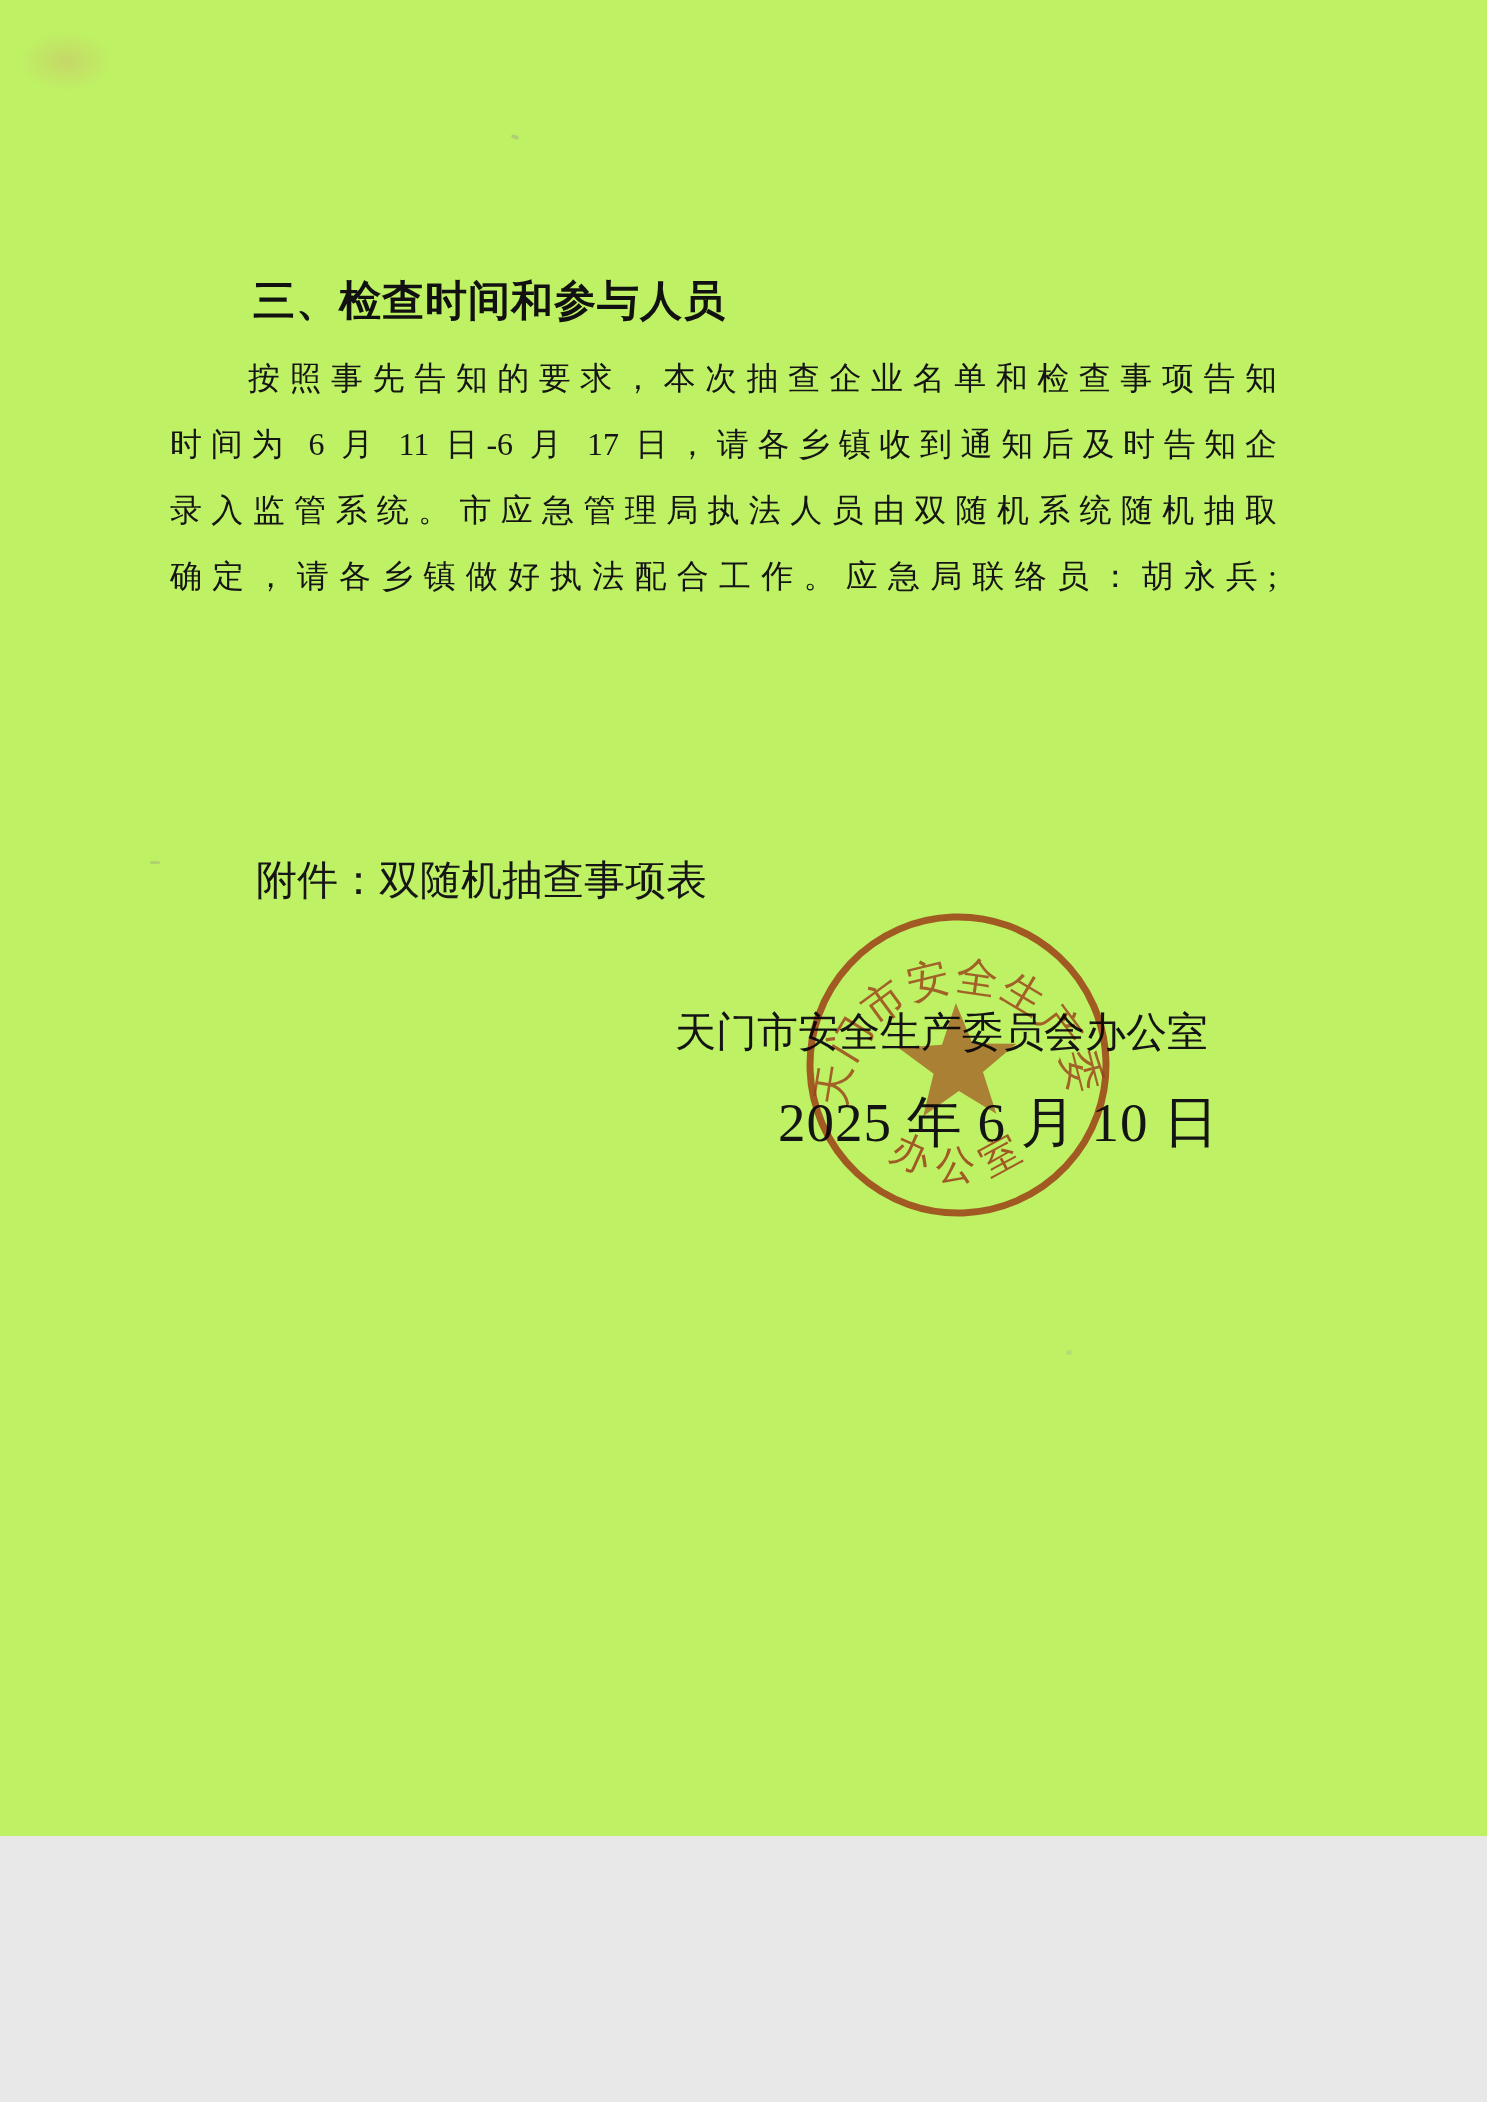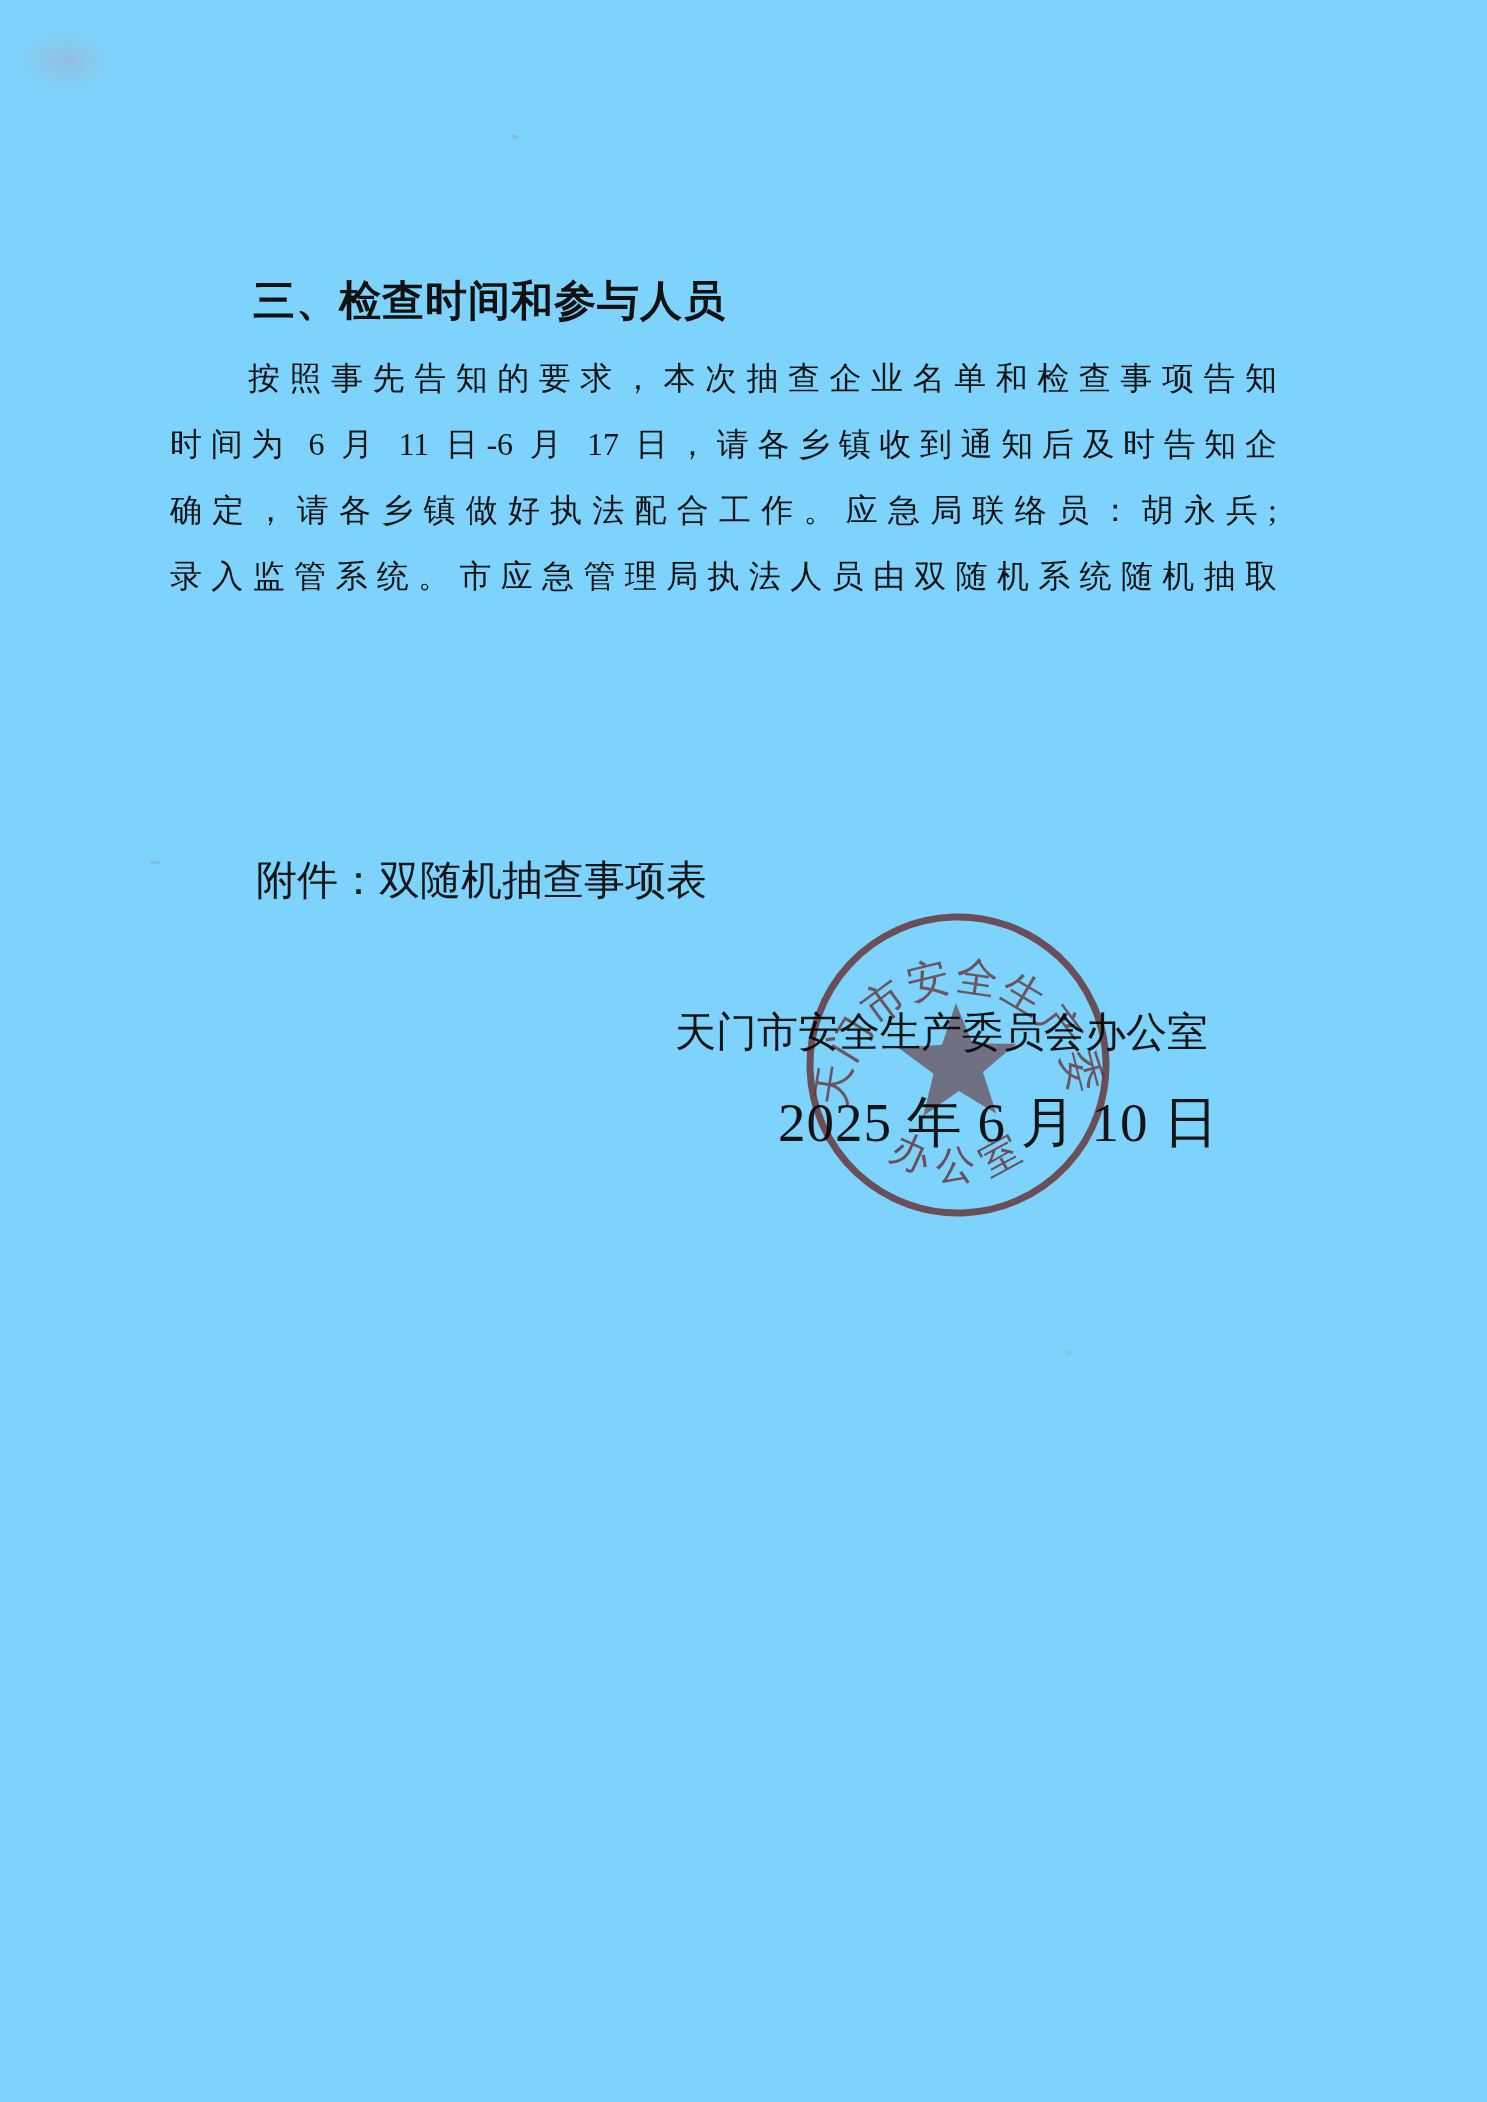--- a/index.html
+++ b/index.html
@@ -1,20 +1,20 @@
 <!DOCTYPE html>
 <html><head>
 <meta charset="utf-8">
 <style>
   html,body{margin:0;padding:0;background:#e8e8e8;}
   .page{
     position:relative;
-    width:1487px;height:2102px;
+    width:1487px;height:1836px;
     margin:0 auto;
-    background:#7dd3fc;
+    background:#bef264;
     overflow:hidden;
     font-family:"Liberation Serif", serif;
     color:#1c1c1c;
   }
   
   .heading{
     position:absolute;left:253px;top:276px;
     font-family:"Liberation Sans", sans-serif;
     font-weight:700;
     font-size:42px;line-height:1.2;
@@ -95,22 +95,22 @@
   <div class="artifact blob-red"></div>
   <div class="artifact speck1"></div>
   <div class="artifact speck2"></div>
   <div class="artifact speck3"></div>
 
   <h2 class="heading"><span>三、检查时间和参与人员</span></h2>
 
   <div class="body-block">
     <div class="body-line first">按照事先告知的要求，本次抽查企业名单和检查事项告知</div>
     <div class="body-line">时间为 6 月 11 日-6 月 17 日，请各乡镇收到通知后及时告知企</div>
+    <div class="body-line">录入监管系统。市应急管理局执法人员由双随机系统随机抽取</div>
     <div class="body-line">确定，请各乡镇做好执法配合工作。应急局联络员：胡永兵;</div>
-    <div class="body-line">录入监管系统。市应急管理局执法人员由双随机系统随机抽取</div>
   </div>
 
   <div class="attachment">附件：双随机抽查事项表</div>
 
   <div class="signature">天门市安全生产委员会办公室</div>
 
   <div class="date">2025 年 6 月 10 日</div>
 
   <svg class="seal" viewBox="0 0 320 320" xmlns="http://www.w3.org/2000/svg">
     <defs>

